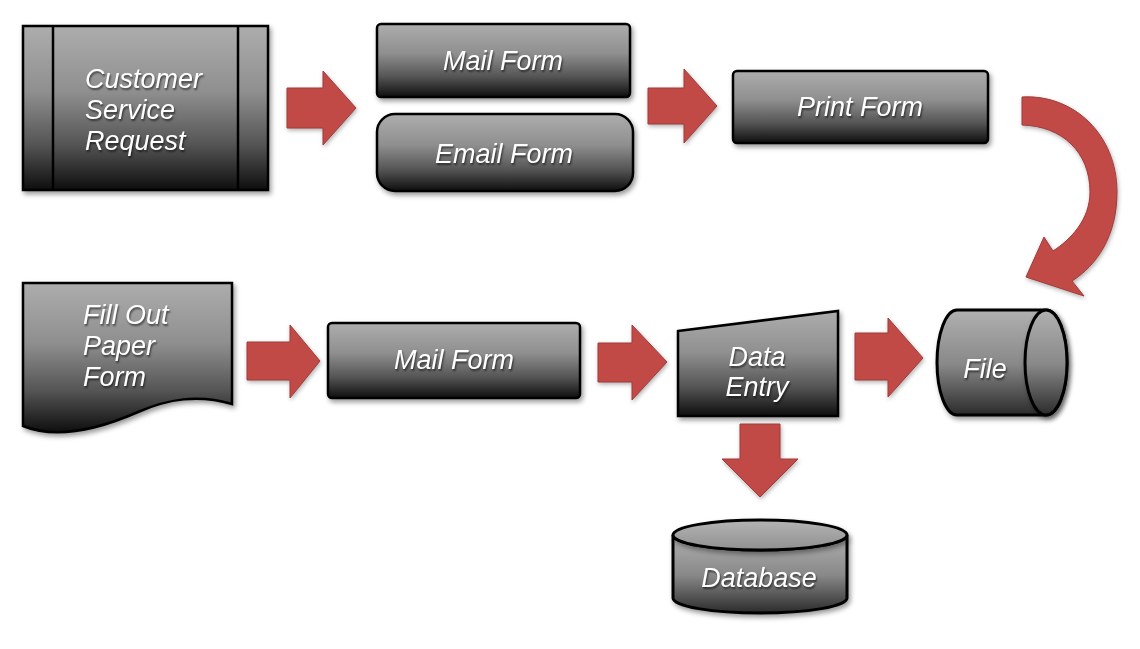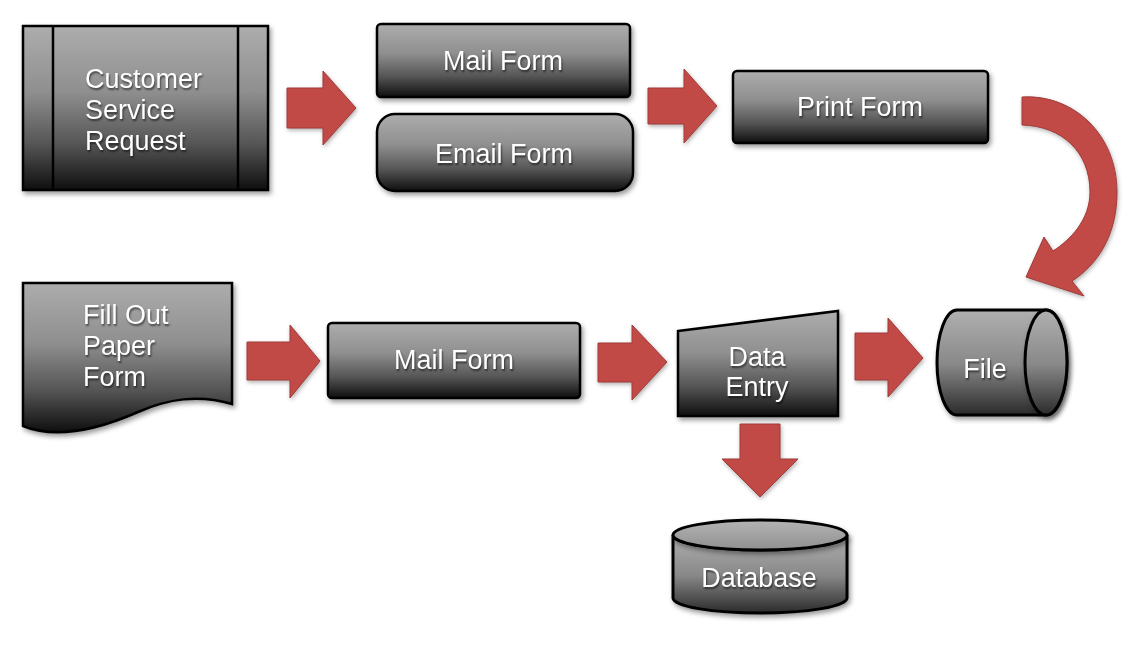--- a/index.html
+++ b/index.html
@@ -9,20 +9,21 @@
     background: #FFFFFF;
     width: 1140px;
     height: 649px;
     overflow: hidden;
     font-family: "Liberation Sans", sans-serif;
   }
   #canvas-wrap {
     position: relative;
     width: 1140px;
     height: 649px;
+    font-style: italic;
   }
   svg { display: block; }
   .shape {
     stroke: #000000;
     stroke-width: 2.5;
     filter: drop-shadow(2px 3px 2.5px rgba(0,0,0,0.40));
   }
   .cyl { stroke-width: 3; }
   .inner-line {
     stroke: #000000;

